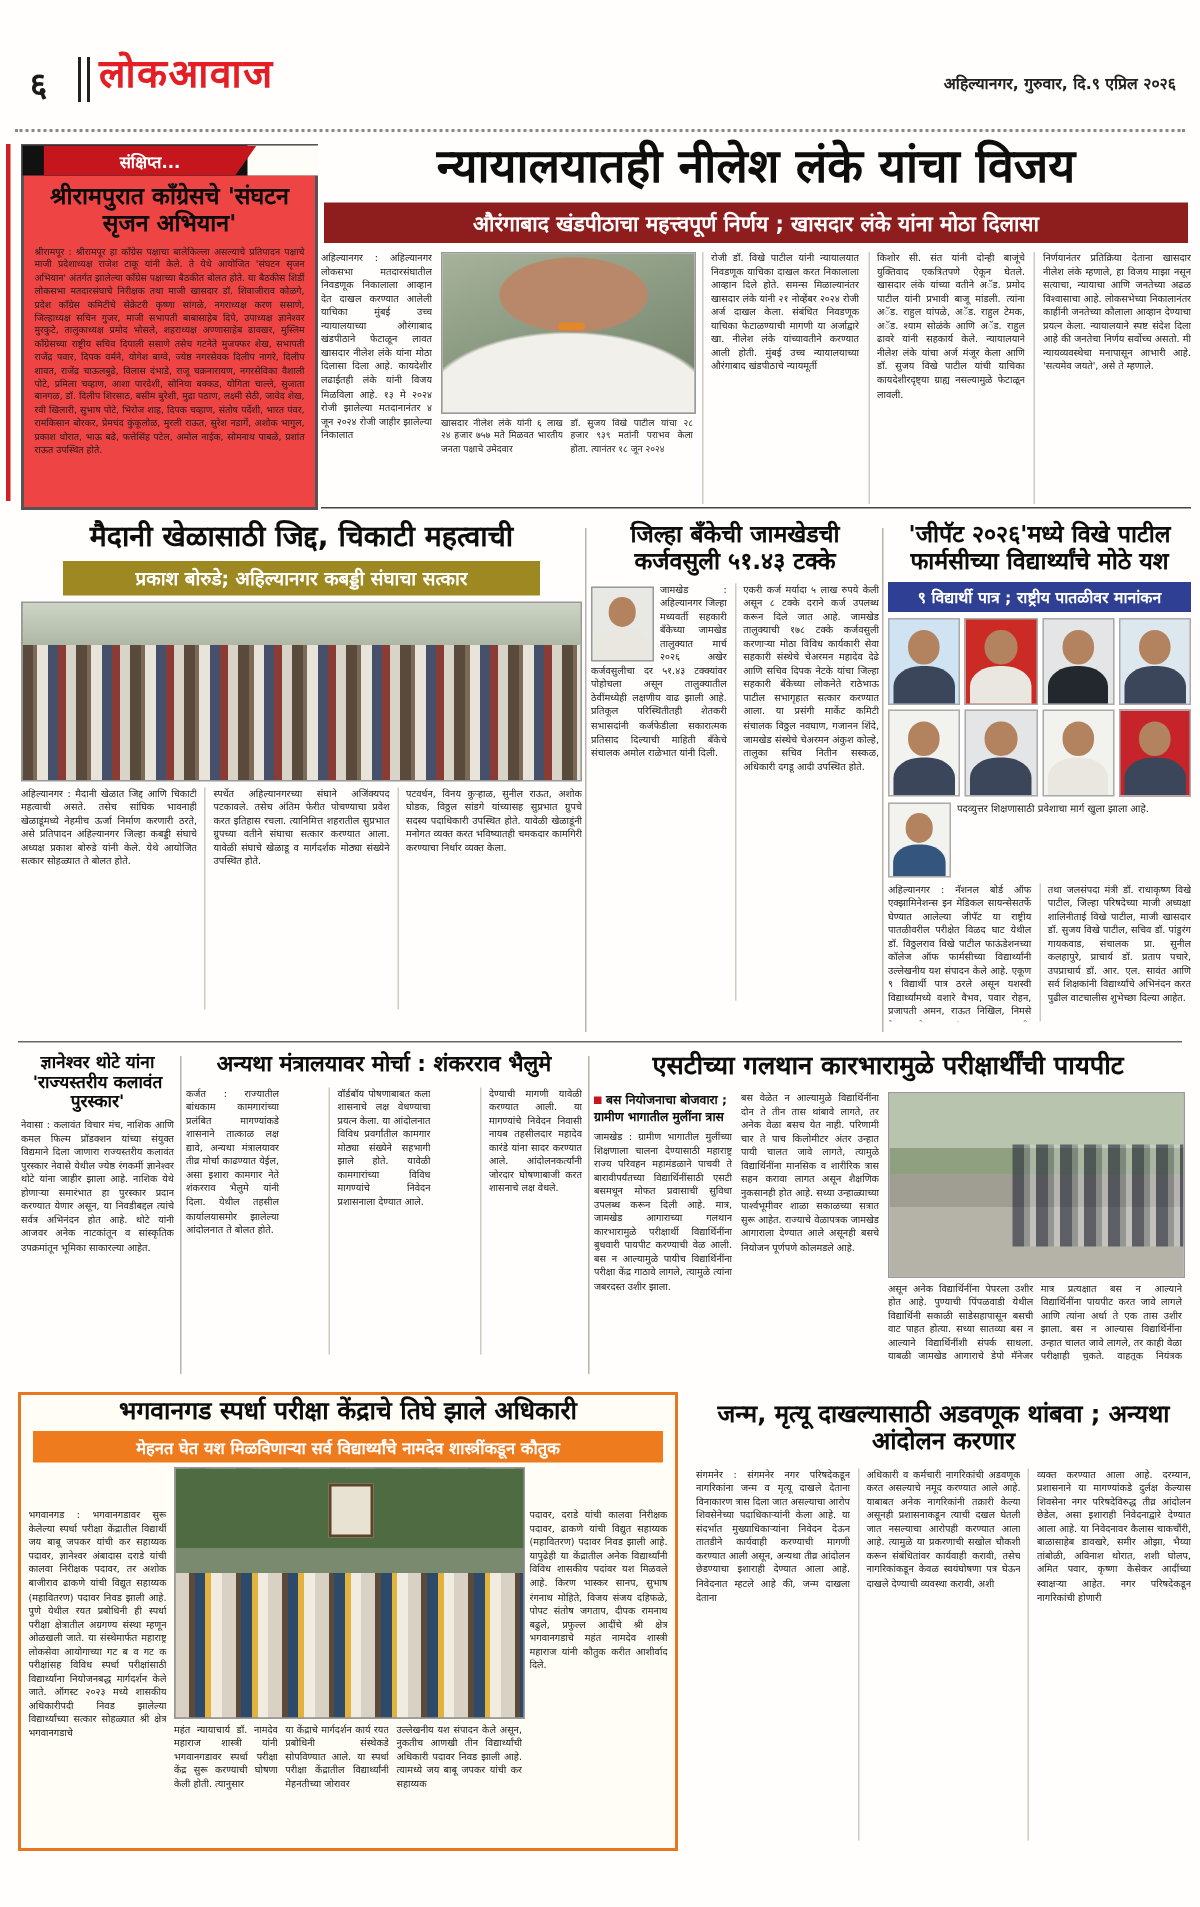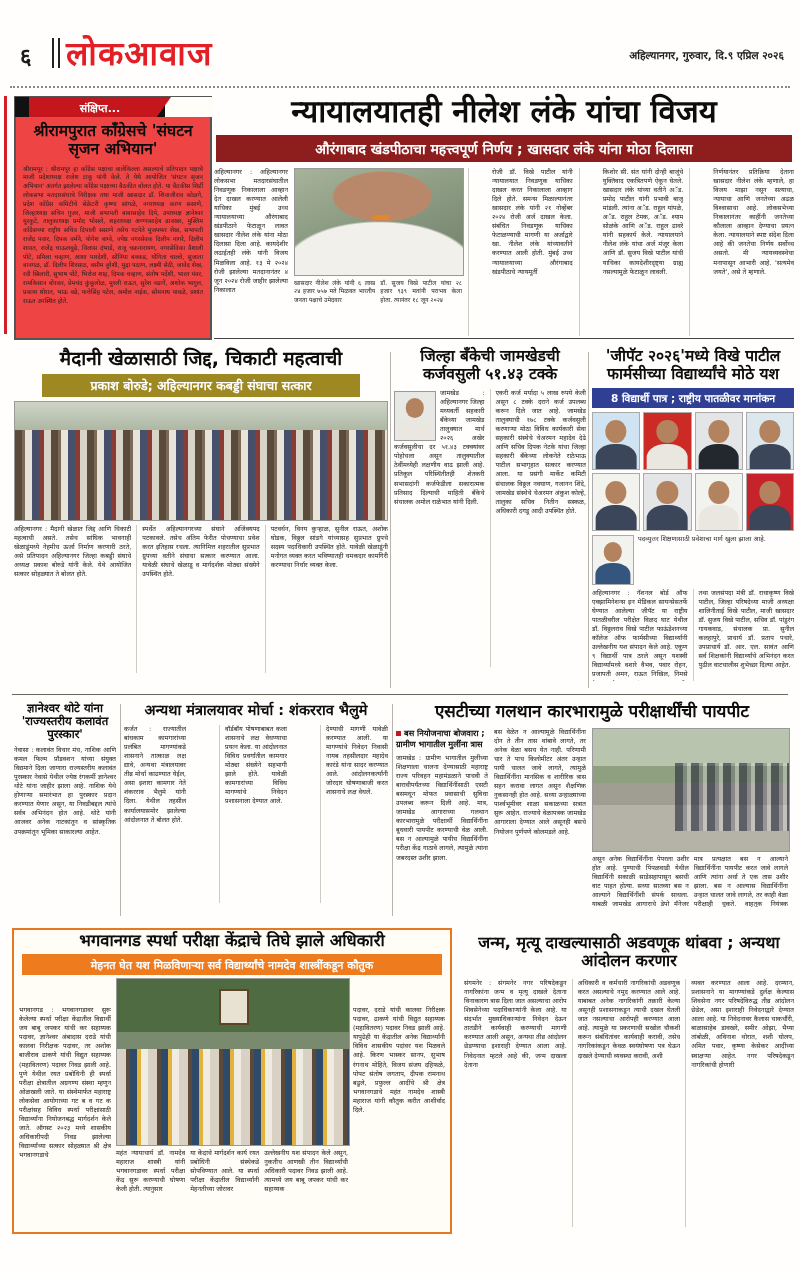--- a/index.html
+++ b/index.html
@@ -1,21 +1,21 @@
 <!DOCTYPE html>
 <html><head>
 <meta charset="utf-8">
 <style>
   html,body{margin:0;padding:0;background:#ffffff;}
   .page{position:relative;width:800px;height:1271px;background:#fffefc;
         font-family:"DejaVu Sans","Liberation Sans",sans-serif;color:#111;overflow:hidden;}
   
   .pagenum{position:absolute;left:20px;top:40px;font-size:22px;font-weight:bold;color:#1a1a1a;}
   .mast-divider{position:absolute;left:52px;top:38px;width:4px;height:30px;border-left:2px solid #222;border-right:2px solid #222;}
-  .masthead{position:absolute;left:66px;top:30px;font-size:33px;font-weight:bold;color:#e31e25;letter-spacing:1px;}
+  .masthead{position:absolute;left:66px;top:30px;font-size:26px;font-weight:bold;color:#e31e25;letter-spacing:1px;}
   .dateline{position:absolute;right:16px;top:48px;font-size:10.5px;color:#222;font-weight:bold;}
   .head-rule{position:absolute;left:10px;right:10px;top:86px;border-top:2px dotted #888;}
   
   .hl{font-weight:bold;color:#0d0d0d;text-align:center;line-height:1.15;}
   .bar{color:#fff;font-weight:bold;text-align:center;}
   .body{font-size:6.4px;line-height:1.42;text-align:justify;color:#1c1c1c;overflow:hidden;}
   .cols{display:flex;}
   .cols .col{flex:1 1 0;min-width:0;}
   .cols .col + .col{border-left:1px solid #cfcac2;padding-left:5px;margin-left:5px;}
   .vrule{position:absolute;width:0;border-left:1px solid #b9b4ab;}
@@ -33,21 +33,21 @@
   
   .lead{position:absolute;left:214px;top:94px;width:580px;}
   .lead .hl{font-size:31px;white-space:nowrap;}
   .lead .bar{margin:5px 2px 6px 2px;background:#8e1e1e;font-size:14px;padding:4px 0;}
   .lead-cols{display:flex;gap:6px;height:168px;}
   .lead-c1{width:74px;flex:none;}
   .lead-photo-wrap{width:168px;flex:none;}
   .lead-photo{width:168px;height:106px;border:1px solid #999;}
   .lead-cap{display:flex;gap:5px;margin-top:3px;}
   .lead-cap .body{font-size:6.1px;}
-  .lead-cx{flex:1 1 0;min-width:0;border-left:1px solid #cfcac2;padding-left:23px;}
+  .lead-cx{flex:1 1 0;min-width:0;border-left:1px solid #cfcac2;padding-left:5px;}
   .lead-rule{position:absolute;left:214px;right:6px;top:338px;border-top:1.5px solid #444;}
   
   .maidani{position:absolute;left:14px;top:348px;width:374px;}
   .maidani .hl{font-size:19px;white-space:nowrap;}
   .maidani .bar{margin:4px 28px;background:#9d8822;font-size:12.5px;padding:3px 0;}
   .maidani-photo{width:372px;height:118px;border:1px solid #999;margin-top:2px;}
   .maidani .cols{margin-top:4px;height:148px;}
   .jilha{position:absolute;left:394px;top:348px;width:192px;}
   .jilha .hl{font-size:15.5px;}
   .jilha .cols{margin-top:5px;height:278px;}
@@ -176,21 +176,21 @@
         <span class="jilha-port portrait sh-white"></span>
         <span>जामखेड : अहिल्यानगर जिल्हा मध्यवर्ती सहकारी बँकेच्या जामखेड तालुक्यात मार्च २०२६ अखेर कर्जवसुलीचा दर ५१.४३ टक्क्यांवर पोहोचला असून तालुक्यातील ठेवींमध्येही लक्षणीय वाढ झाली आहे. प्रतिकूल परिस्थितीतही शेतकरी सभासदांनी कर्जफेडीला सकारात्मक प्रतिसाद दिल्याची माहिती बँकेचे संचालक अमोल राळेभात यांनी दिली.</span>
       </div>
       <div class="col body">एकरी कर्ज मर्यादा ५ लाख रुपये केली असून ८ टक्के दराने कर्ज उपलब्ध करून दिले जात आहे. जामखेड तालुक्याची १७८ टक्के कर्जवसुली करणाऱ्या मोठा विविध कार्यकारी सेवा सहकारी संस्थेचे चेअरमन महादेव देढे आणि सचिव दिपक नेटके यांचा जिल्हा सहकारी बँकेच्या लोकनेते राठेभाऊ पाटील सभागृहात सत्कार करण्यात आला. या प्रसंगी मार्केट कमिटी संचालक विठ्ठल नवघाण, गजानन शिंदे, जामखेड संस्थेचे चेअरमन अंकुश कोल्हे, तालुका सचिव नितीन सस्कळ, अधिकारी दगडू आदी उपस्थित होते.</div>
     </div>
   </div>
   <div class="vrule" style="left:588px;top:352px;height:336px;"></div>
 
   <div class="jipat">
     <div class="hl">'जीपॅट २०२६'मध्ये विखे पाटील फार्मसीच्या विद्यार्थ्यांचे मोठे यश</div>
-    <div class="bar">8 विद्यार्थी पात्र ; राष्ट्रीय पातळीवर मानांकन</div>
+    <div class="bar">९ विद्यार्थी पात्र ; राष्ट्रीय पातळीवर मानांकन</div>
     <div class="grid">
       <div class="portrait pg-blue"></div>
       <div class="portrait pg-red sh-white"></div>
       <div class="portrait pg-grey sh-black"></div>
       <div class="portrait pg-sky"></div>
       <div class="portrait pg-white"></div>
       <div class="portrait pg-grey"></div>
       <div class="portrait pg-white sh-white"></div>
       <div class="portrait pg-red2"></div>
     </div>

